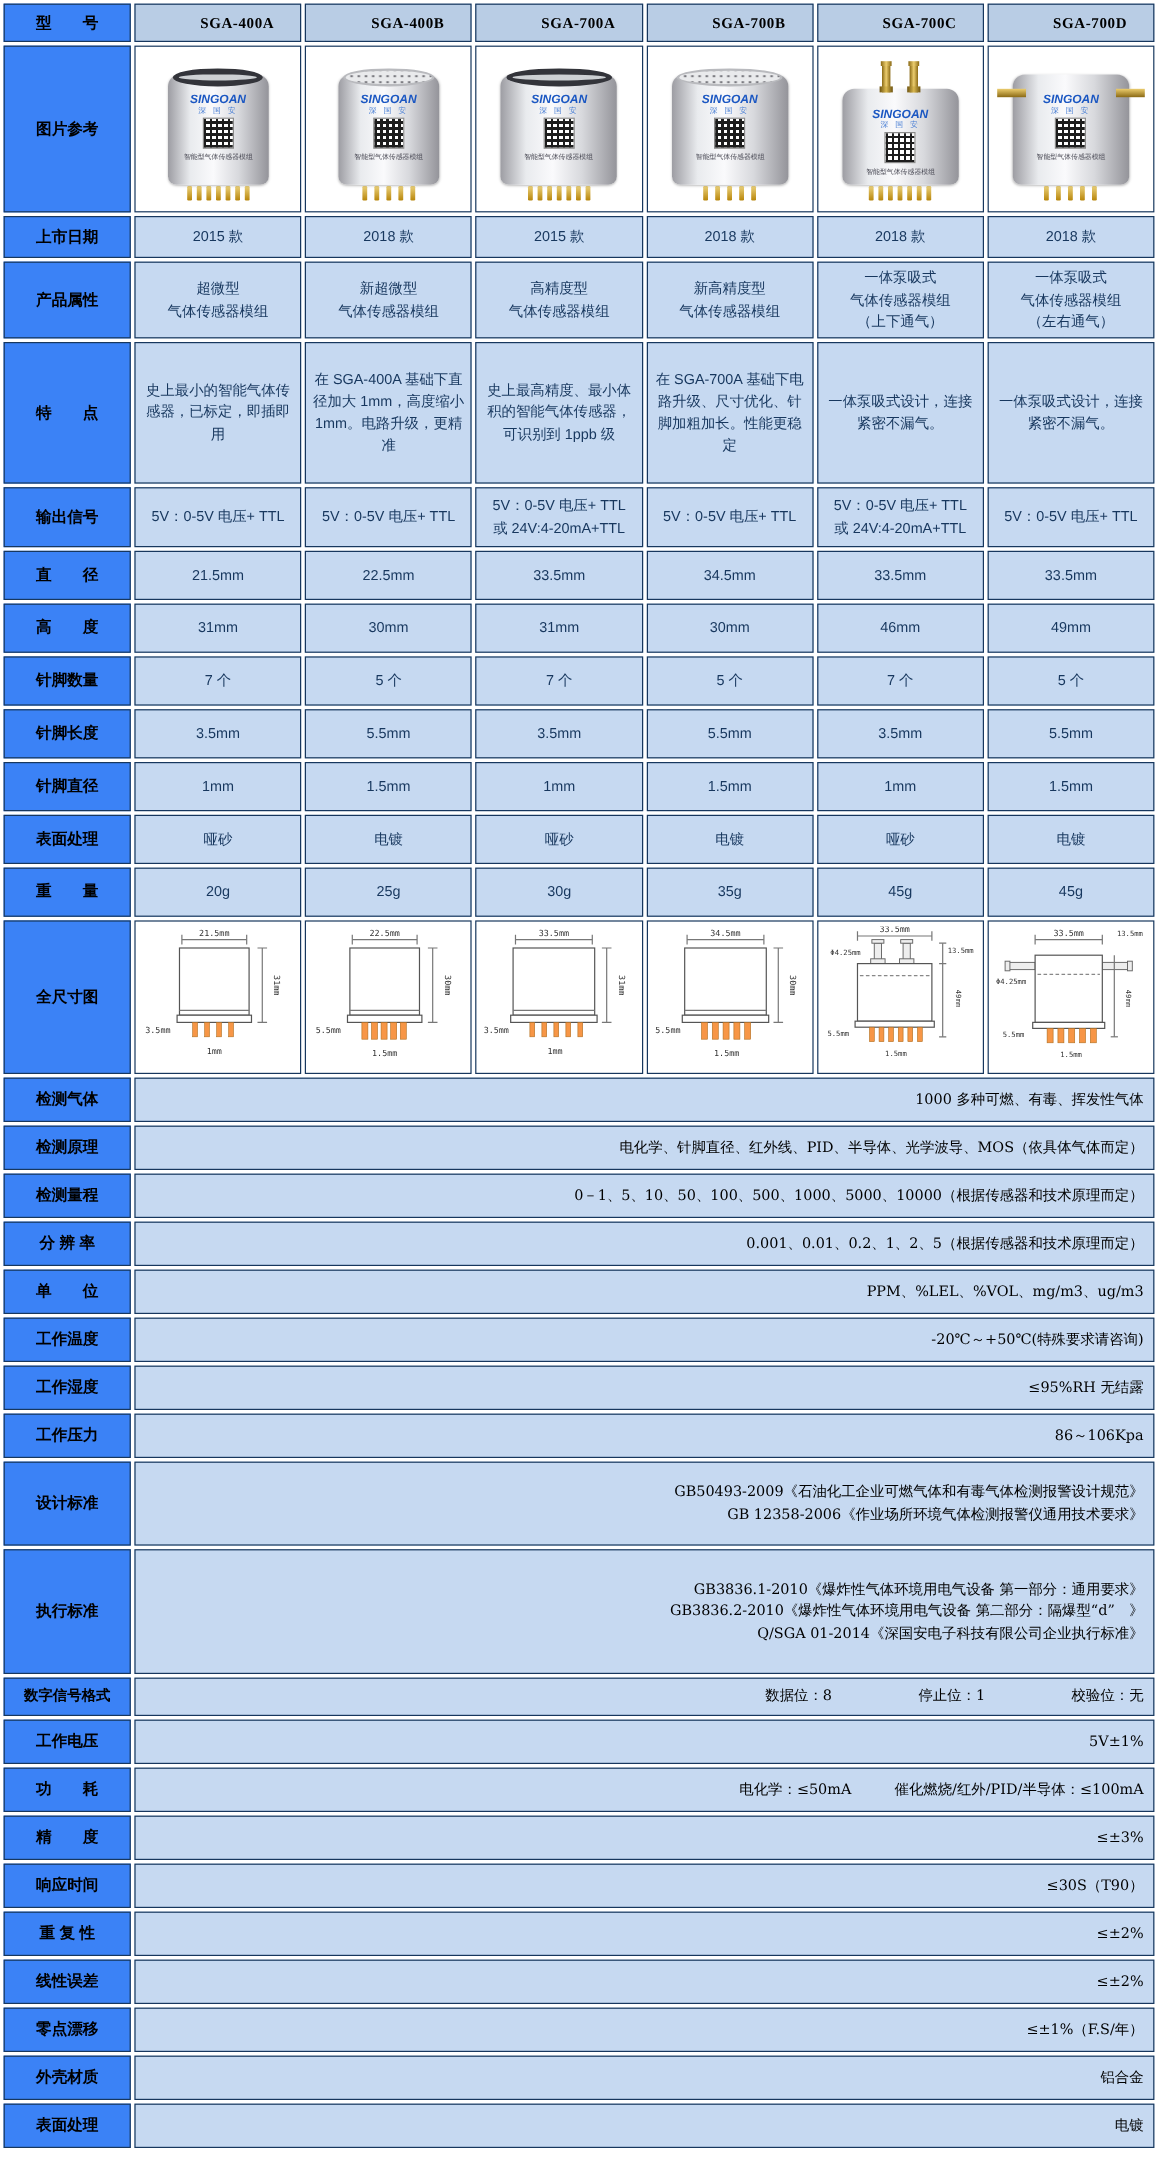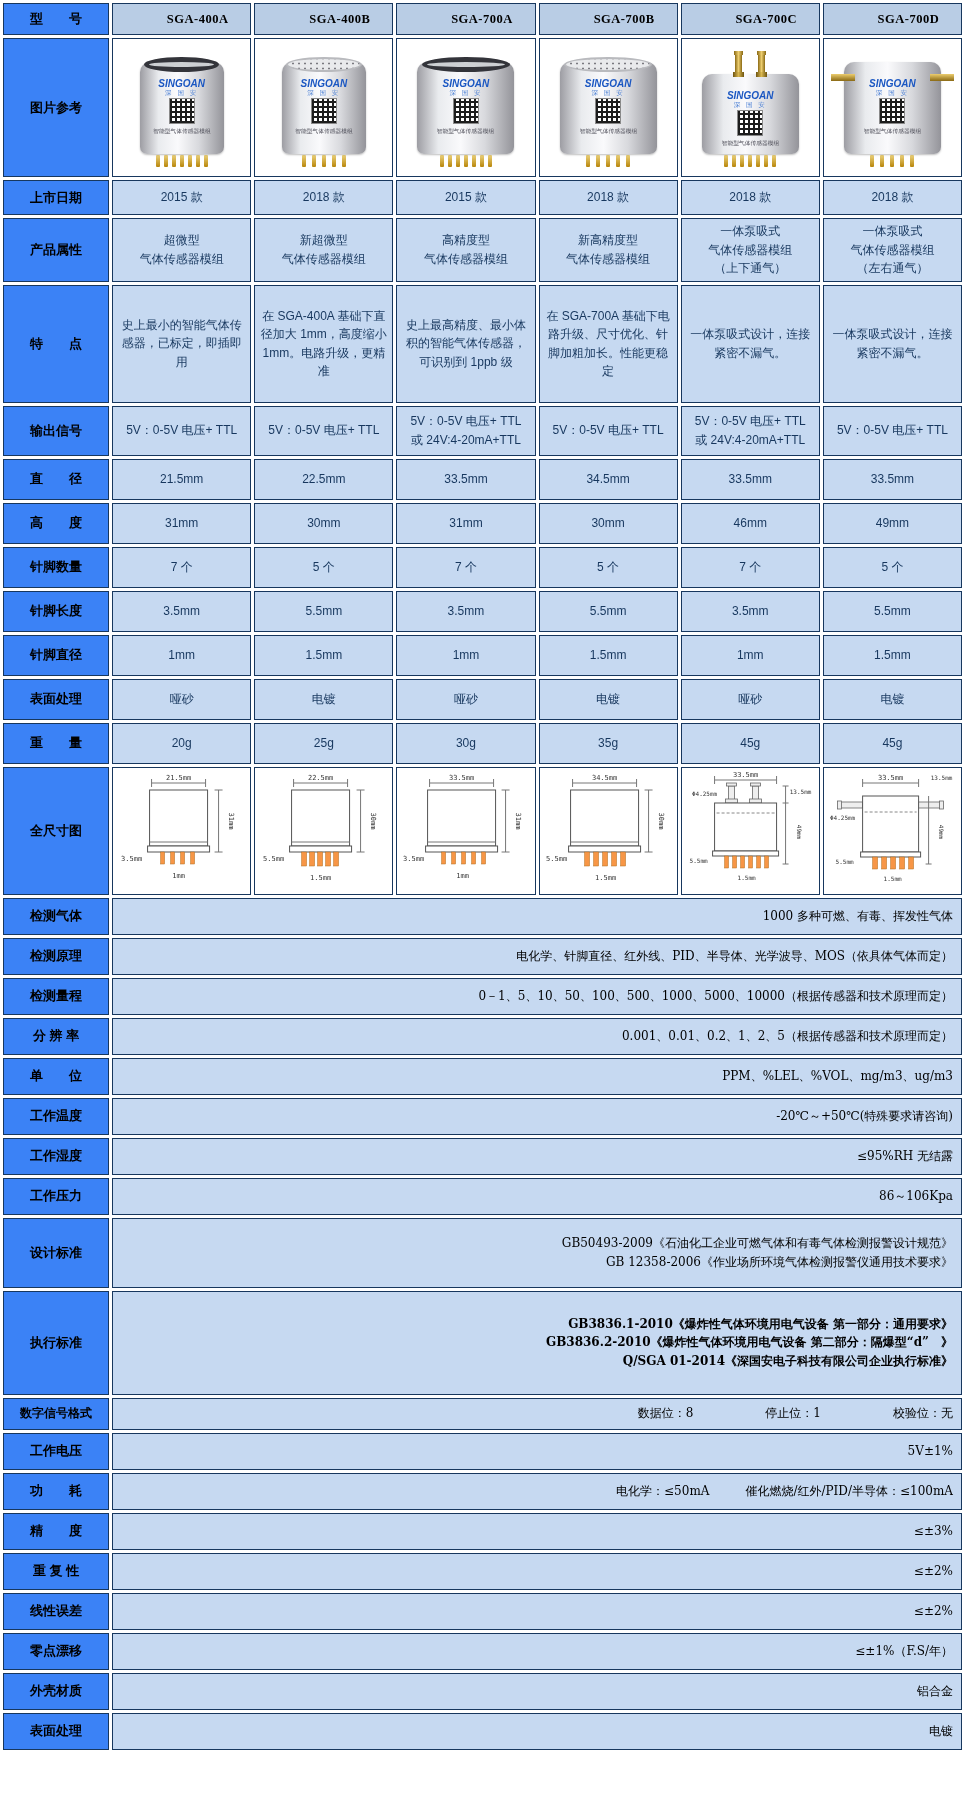--- a/index.html
+++ b/index.html
@@ -18,21 +18,21 @@
   
   tr.r-img td{height:133px;}
   tr.r-launch td{height:27px;}
   tr.r-attr td{height:52px;}
   tr.r-feat td{height:110px;}
   tr.r-out td{height:42px;}
   tr.r-std td{height:33px;}
   tr.r-dim td{height:122px;}
   tr.r-b td{height:31px;}
   tr.r-b2 td{height:64px;}
-  tr.r-b3 td{height:98px;font-weight:bold;}
+  tr.r-b3 td{height:98px;}
   tr.r-dsf td{height:26px;}
   td.lbl.small{font-size:12px;letter-spacing:0;}
   
   .prod{position:relative;width:100%;height:128px;display:flex;flex-direction:column;align-items:center;justify-content:flex-end;padding-bottom:4px;box-sizing:border-box;}
   .sensor{position:relative;width:84px;height:92px;border-radius:10px 10px 7px 7px;
     background:linear-gradient(90deg,#9d9da3,#e9ebee 22%,#fafafc 45%,#d8d9dd 70%,#94949a);
     box-shadow:0 1px 2px rgba(0,0,0,.25);}
   .sensor.lg{width:97px;}
   .sensor.short{height:80px;}
   .cap{position:absolute;top:-5px;left:5%;width:90%;height:15px;border-radius:50%;box-sizing:border-box;}
@@ -537,20 +537,24 @@
         </tr>
 <tr class="r-b">
           <td class="lbl">功　　耗</td>
           <td class="bval" colspan="6">电化学：≤50mA　　　催化燃烧/红外/PID/半导体：≤100mA</td>
         </tr>
 <tr class="r-b">
           <td class="lbl">精　　度</td>
           <td class="bval" colspan="6">≤±3%</td>
         </tr>
 <tr class="r-b">
+          <td class="lbl">响应时间</td>
+          <td class="bval" colspan="6">≤30S（T90）</td>
+        </tr>
+<tr class="r-b">
           <td class="lbl">重 复 性</td>
           <td class="bval" colspan="6">≤±2%</td>
         </tr>
 <tr class="r-b">
           <td class="lbl">线性误差</td>
           <td class="bval" colspan="6">≤±2%</td>
         </tr>
 <tr class="r-b">
           <td class="lbl">零点漂移</td>
           <td class="bval" colspan="6">≤±1%（F.S/年）</td>

